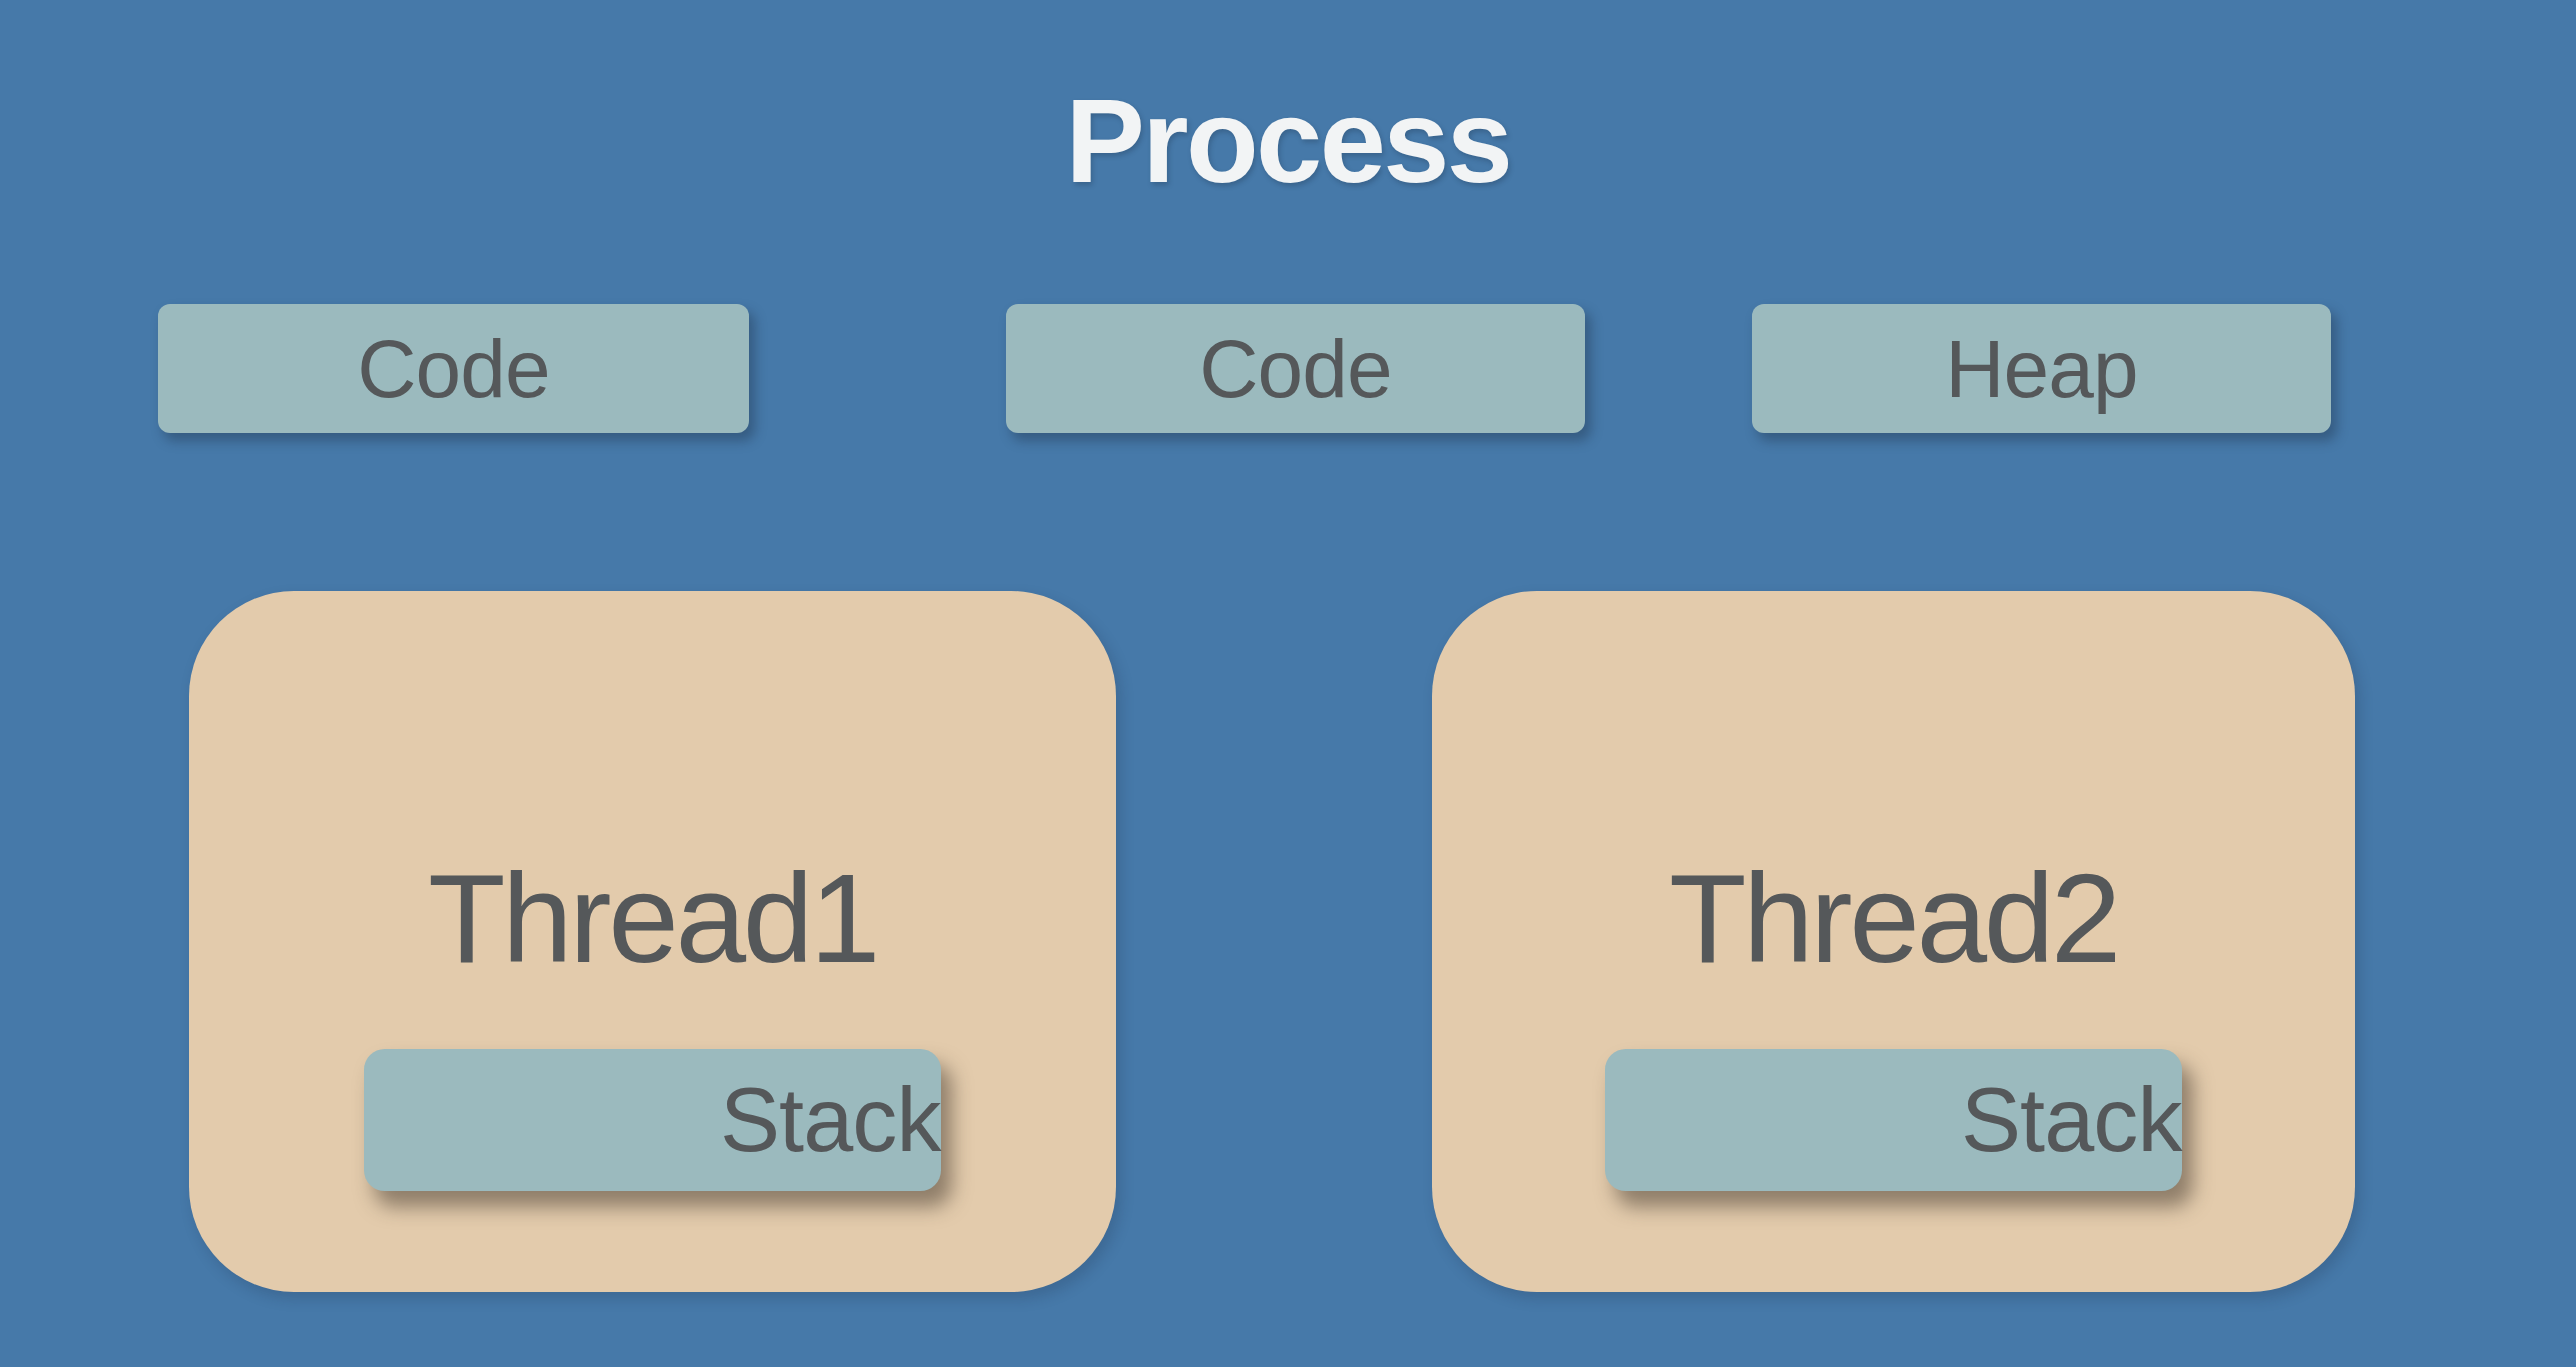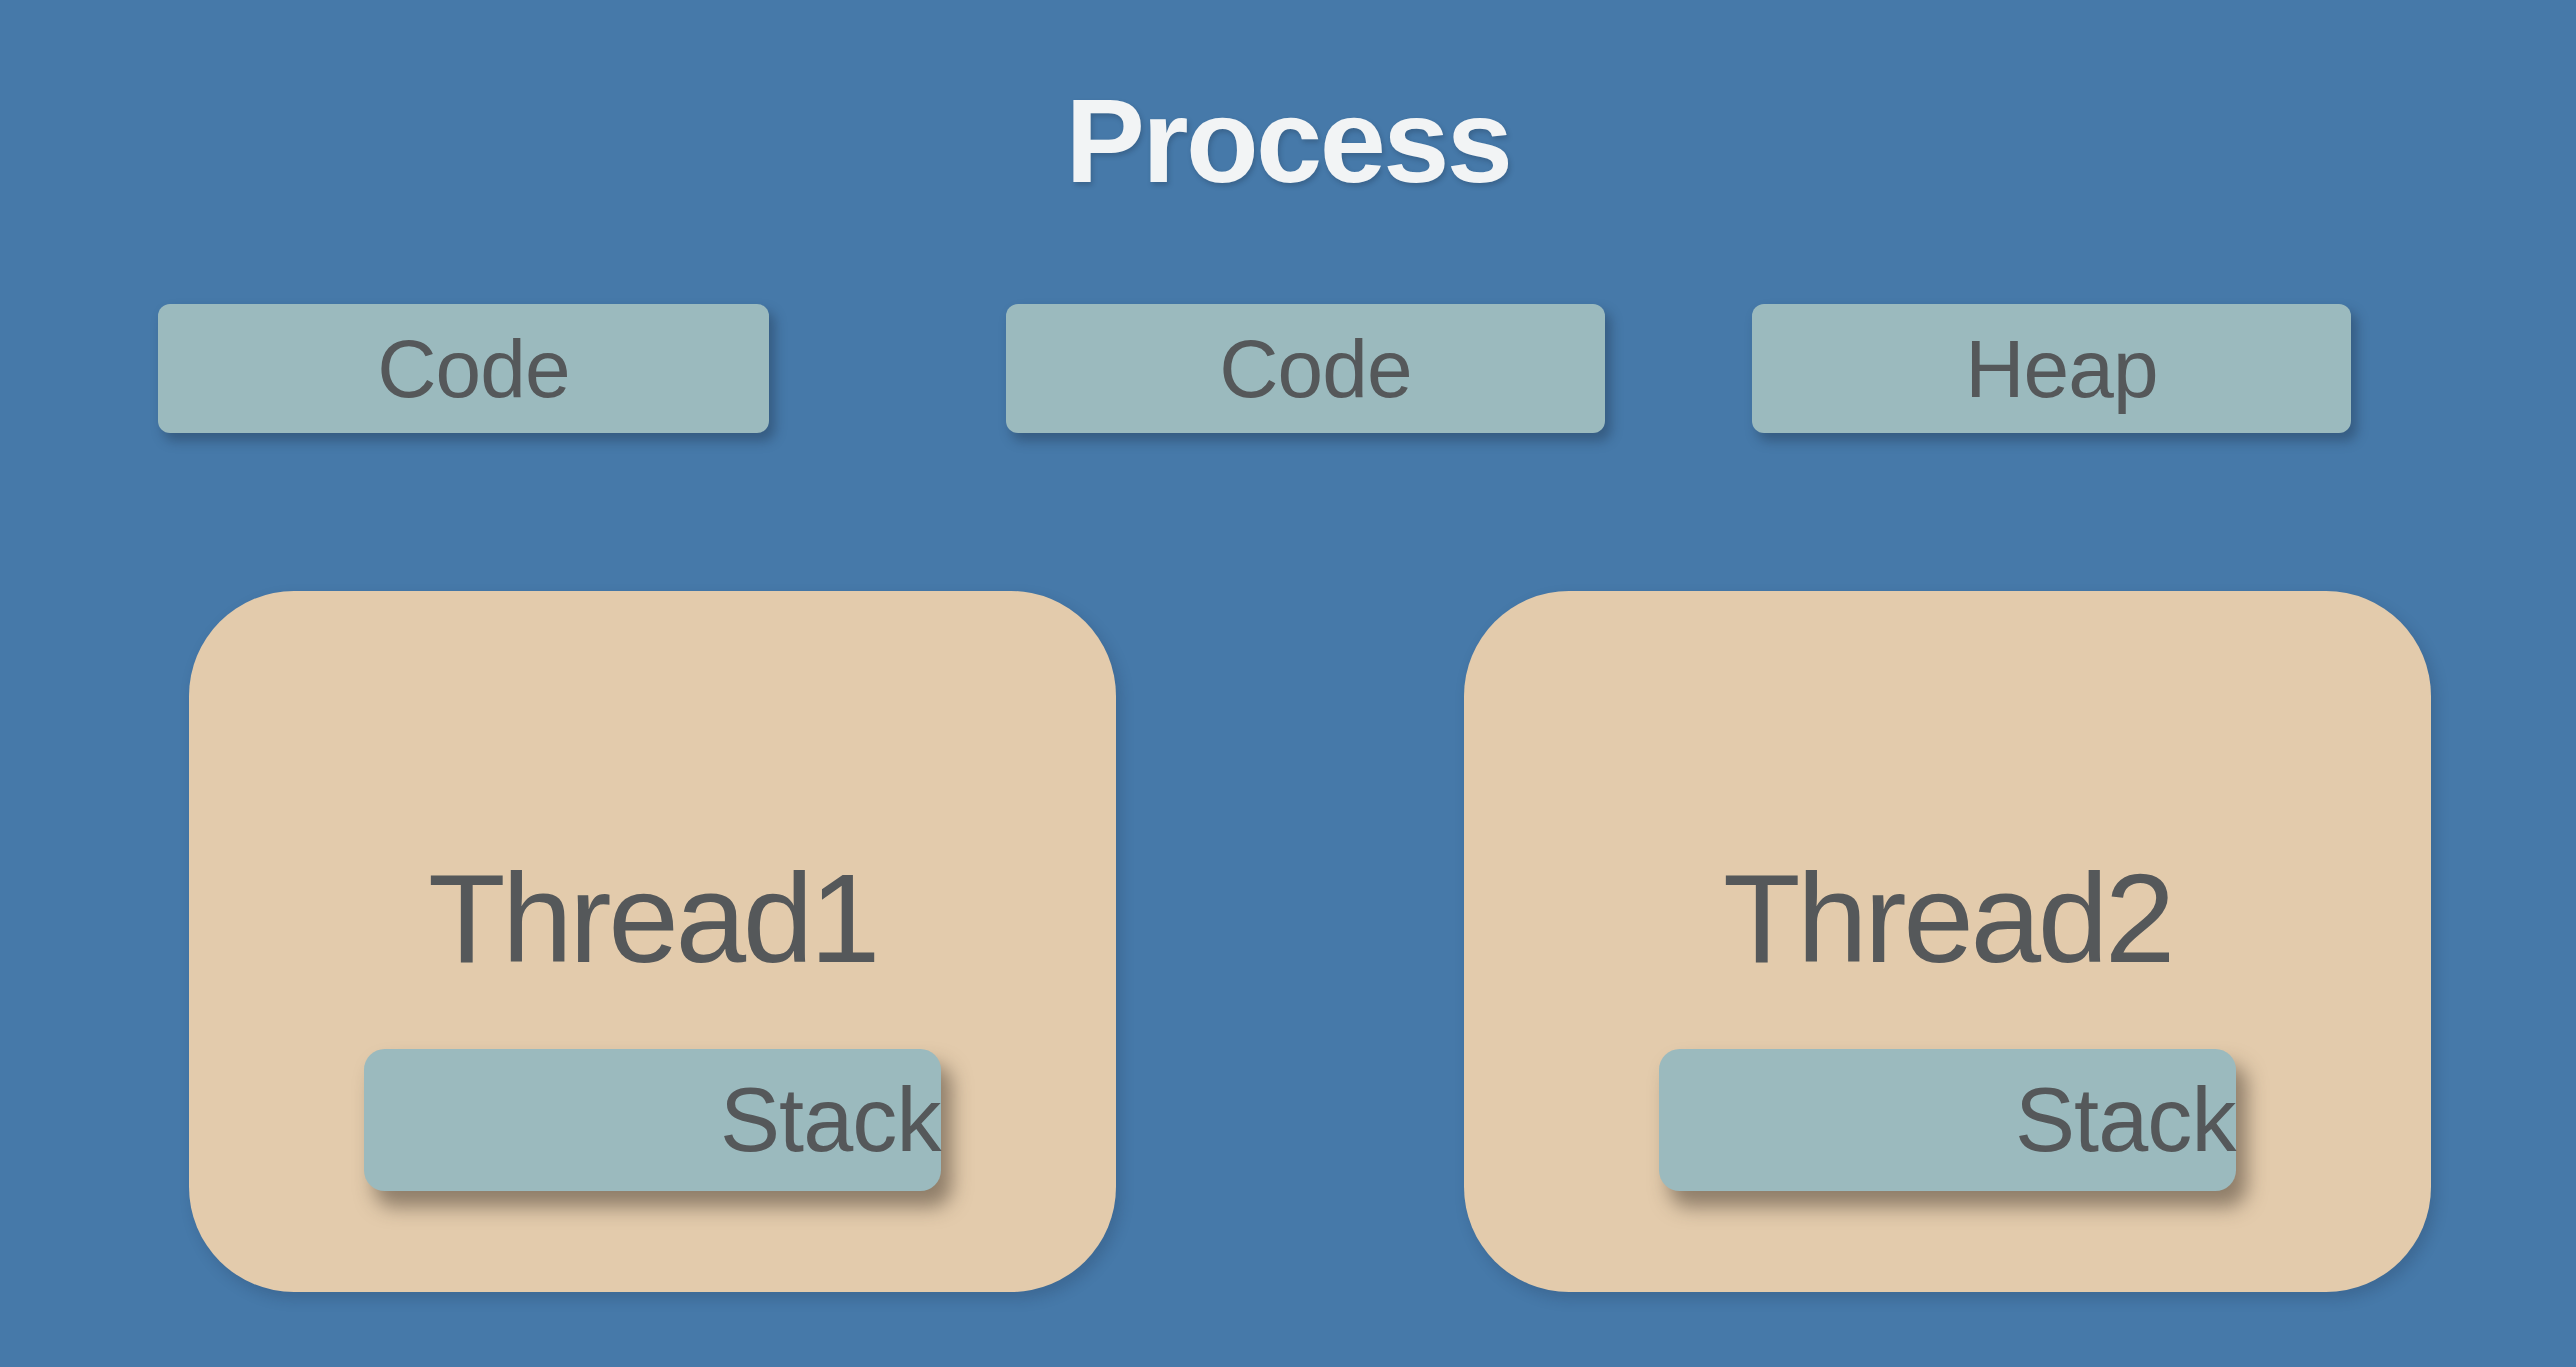--- a/index.html
+++ b/index.html
@@ -27,35 +27,34 @@
     margin:0;text-align:center;
     font-size:119px;font-weight:700;letter-spacing:-2.6px;line-height:1;
     color:var(--title-ink);
     text-shadow:1.7px 3.4px 5.2px rgba(20,35,55,0.25);
   }
   .membox{
     position:absolute;top:288px;height:129px;
     background:var(--box);border-radius:12px;
     display:flex;align-items:center;justify-content:center;
     box-shadow:5.2px 7.8px 12px rgba(22,38,58,0.35);
-    padding-left:20px;
   }
   #box-code{left:158px;width:591px;}
   #box-data{left:1006px;width:579px;}
   #box-heap{left:1752px;width:579px;}
   .membox-label{
     font-size:82px;letter-spacing:-0.9px;color:var(--ink);
   }
   .thread-panel{
     position:absolute;top:575px;height:701px;
     background:var(--panel);border-radius:105px;
     box-shadow:4.3px 6.9px 13.8px rgba(20,35,55,0.18);
   }
   #thread1{left:189px;width:927px;}
-  #thread2{left:1464px;width:923px;padding-left:44px;}
+  #thread2{left:1432px;width:923px;}
   .thread-label{
     position:absolute;top:264px;left:0;width:100%;
     text-align:center;line-height:1;
     font-size:127px;letter-spacing:-3.4px;color:var(--ink);
   }
   .stack-box{
     position:absolute;top:458px;left:50%;margin-left:-289px;
     width:577px;height:142px;
     background:var(--box);border-radius:20.7px;
     display:flex;align-items:center;justify-content:flex-end;

